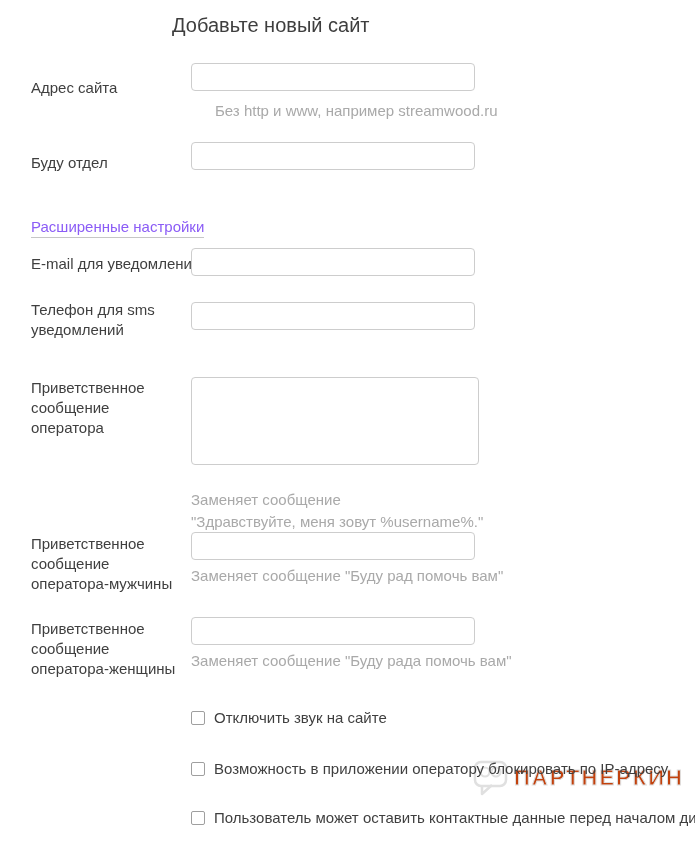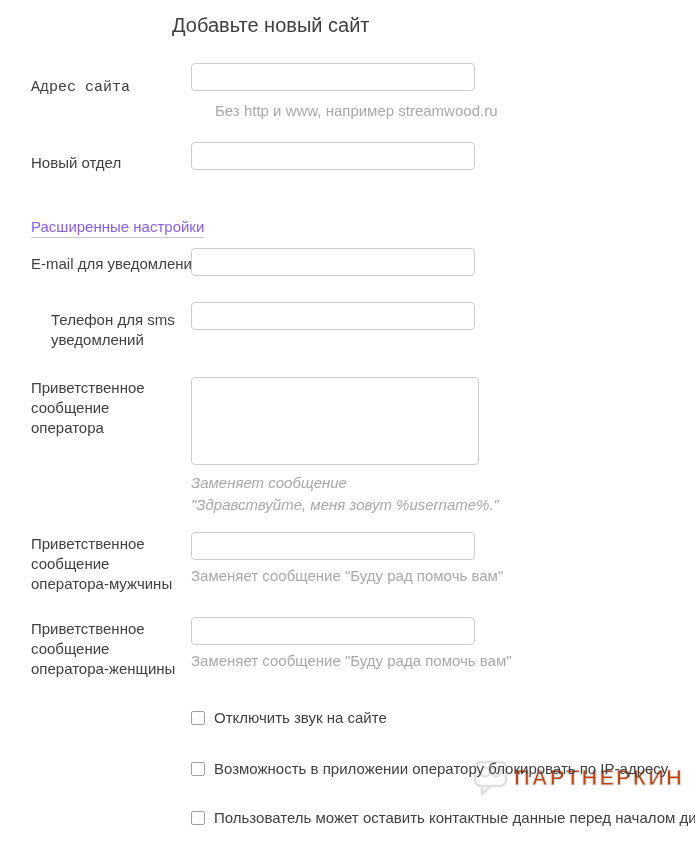--- a/index.html
+++ b/index.html
@@ -64,41 +64,41 @@
     color:#c2410c; -webkit-text-stroke:1px #e0e0e0;
   }
 </style>
 </head>
 <body>
 
 <div class="canvas">
 
   <h1 class="page-title">Добавьте новый сайт</h1>
 
-  <div class="f-label" style="top:78px;font-family:Liberation Mono, monospace;">Адрес сайта</div>
+  <div class="f-label" style="top:78px;">Адрес сайта</div>
   <input class="f-input" style="top: 63px;" type="text" value="">
   <div class="f-hint" style="top:100px;margin-left:24px;">Без http и www, например streamwood.ru</div>
 
-  <div class="f-label" style="top:153px;">Новый отдел</div>
+  <div class="f-label" style="top:153px;">Буду отдел</div>
   <input class="f-input" style="top: 142px;" type="text" value="">
 
   <a class="adv-link">Расширенные настройки</a>
 
   <div class="f-label nowrap" style="top:254px;">E-mail для уведомлений</div>
   <input class="f-input" style="top: 248px;" type="text" value="">
 
-  <div class="f-label" style="top:310px;margin-left:20px;">Телефон для sms
+  <div class="f-label" style="top:300px;">Телефон для sms
 уведомлений</div>
   <input class="f-input" style="top: 302px;" type="text" value="">
 
   <div class="f-label" style="top:378px;">Приветственное
 сообщение
 оператора</div>
   <textarea class="f-textarea" style=""></textarea>
-  <div class="f-hint" style="top:472px;font-style:italic;">Заменяет сообщение
+  <div class="f-hint" style="top:489px;">Заменяет сообщение
 "Здравствуйте, меня зовут %username%."</div>
 
   <div class="f-label" style="top:534px;">Приветственное
 сообщение
 оператора-мужчины</div>
   <input class="f-input" style="top: 532px;" type="text" value="">
   <div class="f-hint" style="top:565px;">Заменяет сообщение "Буду рад помочь вам"</div>
 
   <div class="f-label" style="top:619px;">Приветственное
 сообщение

